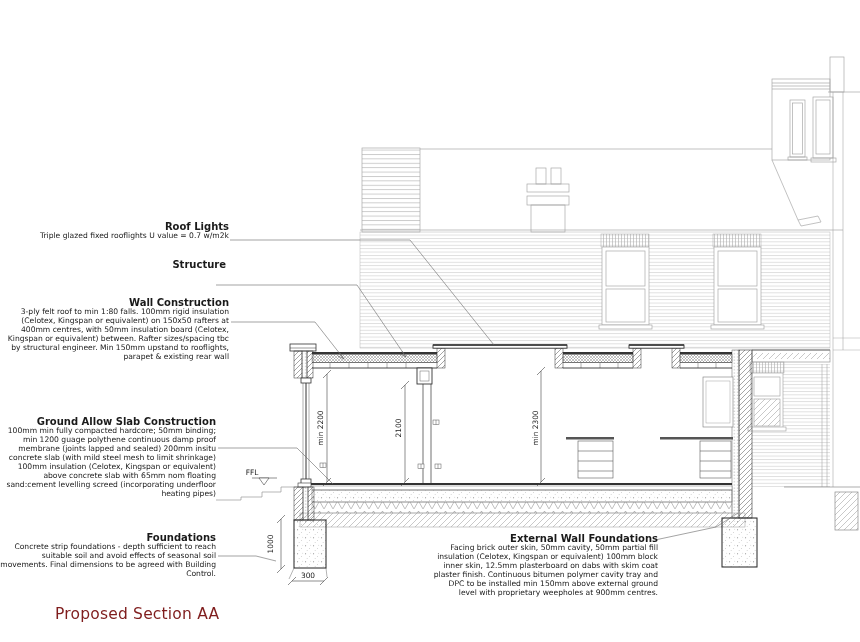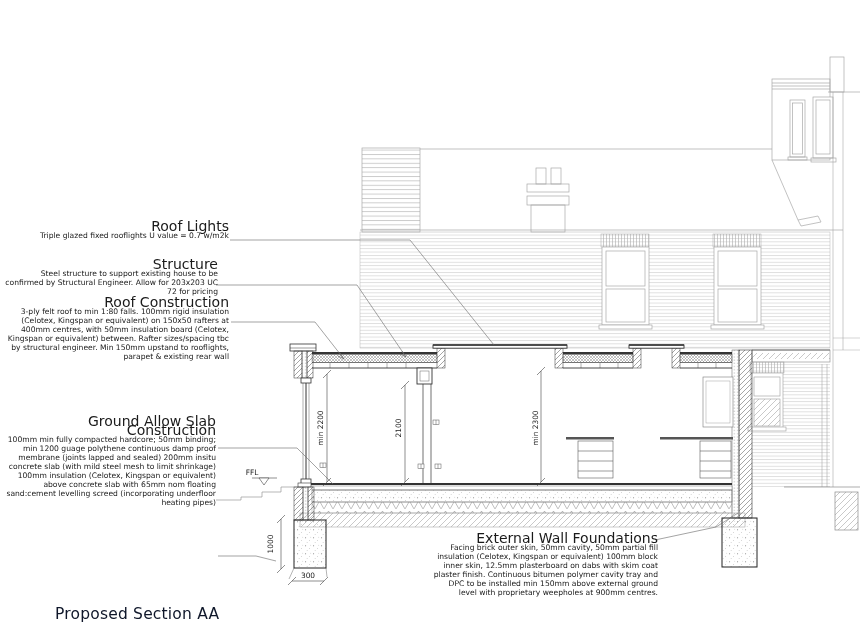--- a/index.html
+++ b/index.html
@@ -1,24 +1,24 @@
 <!DOCTYPE html>
 <html><head>
 <meta charset="utf-8">
 <style>
   html,body{margin:0;padding:0;background:#fff;}
   #page{position:relative;width:860px;height:642px;background:#fff;overflow:hidden;
         font-family:"DejaVu Sans",sans-serif;color:#111;}
   #drawing{position:absolute;left:0;top:0;}
   .ann{position:absolute;text-align:right;font-size:7.6px;line-height:9px;color:#1a1a1a;}
-  .ann-title{font-weight:normal;font-size:14px;}
+  .ann-title{font-weight:bold;font-size:10px;}
   .dim{position:absolute;font-size:7.4px;color:#222;white-space:nowrap;
        transform:translate(-50%,-50%);}
   .rot{transform:translate(-50%,-50%) rotate(-90deg);}
-  #page-title{position:absolute;left:55px;top:605px;font-size:15.5px;color:#0f172a;
+  #page-title{position:absolute;left:55px;top:605px;font-size:15.5px;color:#7f1d1d;
               letter-spacing:.2px;}
 </style>
 </head>
 <body>
 
 <div id="page">
 
   <svg id="drawing" width="860" height="642" viewBox="0 0 860 642">
     <defs>
       <pattern id="pBrick" width="6" height="3.4" patternUnits="userSpaceOnUse">
@@ -264,35 +264,38 @@
       <line x1="294" y1="568" x2="289" y2="579" stroke-width="0.4"></line>
       <line x1="326" y1="568" x2="327" y2="577" stroke-width="0.4"></line>
     </g>
   </svg>
 
   <div class="ann" style="left:0;top:222px;width:229px">
     <div class="ann-title">Roof Lights</div>
     <div class="ann-body">Triple glazed fixed rooflights U value = 0.7 w/m2k</div>
   </div>
 
-  <div class="ann" style="left:4px;top:260px;width:214px">
+  <div class="ann" style="left:12px;top:260px;width:214px">
     <div class="ann-title">Structure</div>
-    <div class="ann-body">Steel structure to support existing house to be confirmed by Structural Engineer. Allow for 203x203 UC 72 for pricing</div>
   </div>
 
   <div class="ann" style="left:0;top:298px;width:229px">
-    <div class="ann-title">Roof Construction</div>
+    <div class="ann-title">Wall Construction</div>
     <div class="ann-body">3-ply felt roof to min 1:80 falls. 100mm rigid insulation (Celotex, Kingspan or equivalent) on 150x50 rafters at 400mm centres, with 50mm insulation board (Celotex, Kingspan or equivalent) between. Rafter sizes/spacing tbc by structural engineer. Min 150mm upstand to rooflights, parapet &amp; existing rear wall</div>
   </div>
 
   <div class="ann" style="left:0;top:417px;width:216px">
     <div class="ann-title">Ground Allow Slab Construction</div>
     <div class="ann-body">100mm min fully compacted hardcore; 50mm binding; min 1200 guage polythene continuous damp proof membrane (joints lapped and sealed) 200mm insitu concrete slab (with mild steel mesh to limit shrinkage) 100mm insulation (Celotex, Kingspan or equivalent) above concrete slab with 65mm nom floating sand:cement levelling screed (incorporating underfloor heating pipes)</div>
   </div>
 
+  <div class="ann" style="left:0;top:533px;width:216px">
+    <div class="ann-title">Foundations</div>
+    <div class="ann-body">Concrete strip foundations - depth sufficient to reach suitable soil and avoid effects of seasonal soil movements. Final dimensions to be agreed with Building Control.</div>
+  </div>
 
   <div class="ann" style="left:430px;top:534px;width:228px">
     <div class="ann-title">External Wall Foundations</div>
     <div class="ann-body">Facing brick outer skin, 50mm cavity, 50mm partial fill insulation (Celotex, Kingspan or equivalent) 100mm block inner skin, 12.5mm plasterboard on dabs with skim coat plaster finish. Continuous bitumen polymer cavity tray and DPC to be installed min 150mm above external ground level with proprietary weepholes at 900mm centres.</div>
   </div>
 
   <div class="dim rot" style="left:320px;top:428px">min 2200</div>
   <div class="dim rot" style="left:398px;top:428px">2100</div>
   <div class="dim rot" style="left:535px;top:428px">min 2300</div>
   <div class="dim rot" style="left:270px;top:544px">1000</div>

